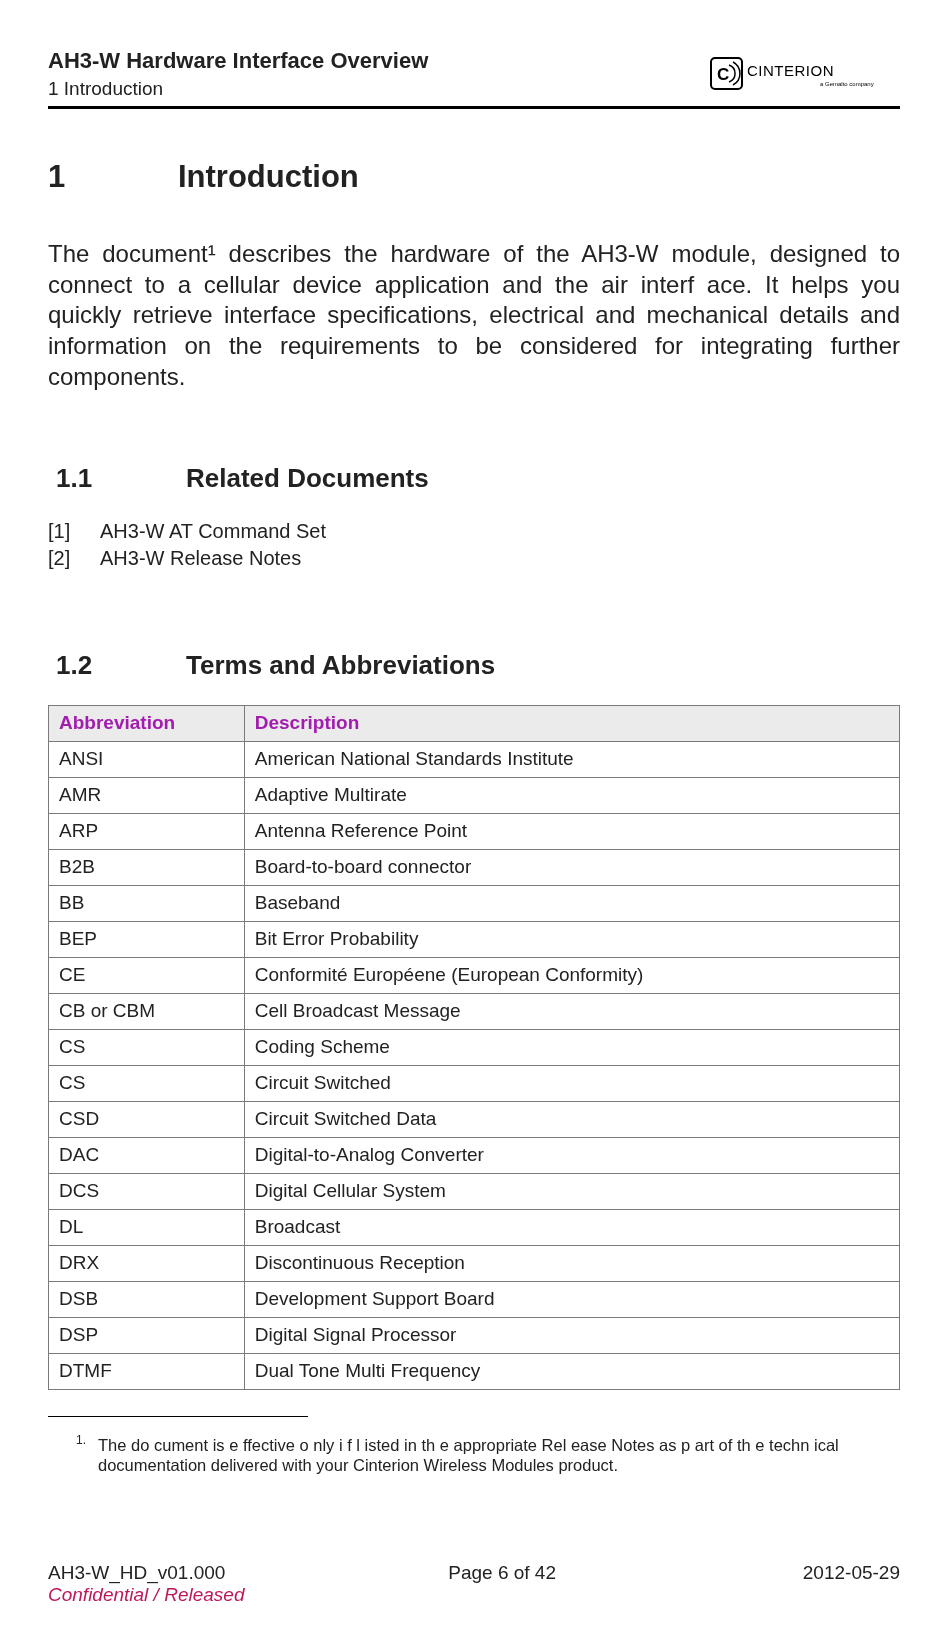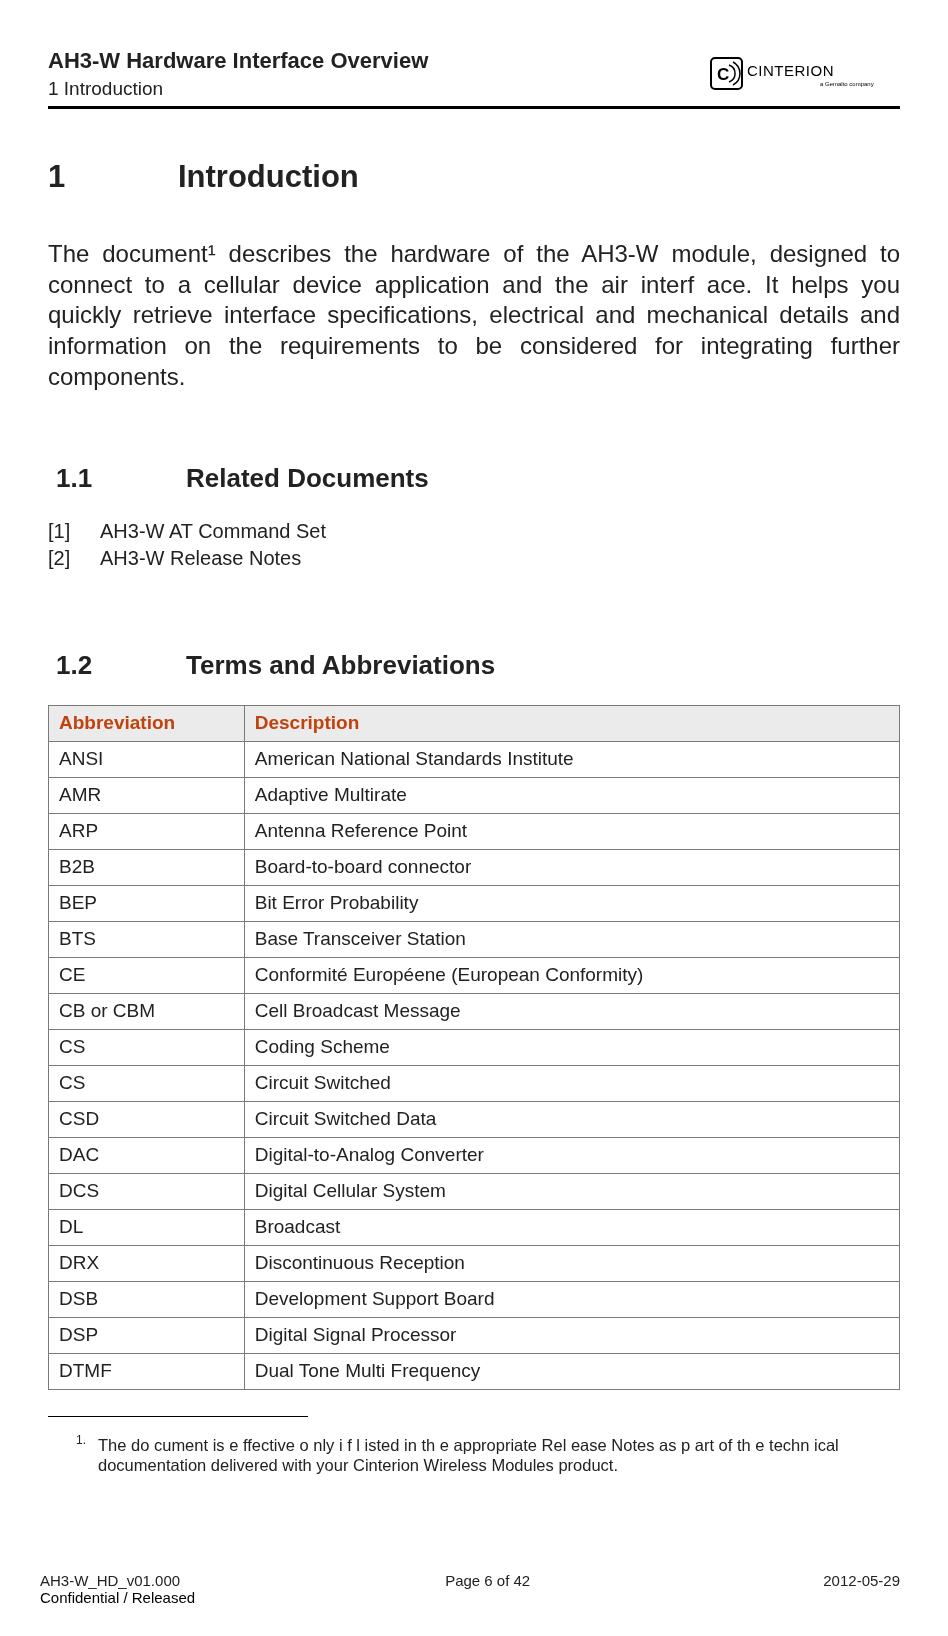--- a/index.html
+++ b/index.html
@@ -82,21 +82,21 @@
       background: #ededed;
       color: #fff;
       font-weight: bold;
     }
     table.abbrev thead th {
       background: #8f8f8f;
     }
     
     table.abbrev thead th {
       background: #ebebeb;
-      color: #c2410c;
+      color: #a21caf;
     }
     table.abbrev col.c1 { width: 23%; }
     .footnote-block {
       margin-top: 26px;
     }
     .footnote-rule {
       border: none;
       border-top: 1.5px solid #000;
       width: 260px;
       margin: 0 0 18px 0;
@@ -104,34 +104,34 @@
     .footnote {
       font-size: 16.5px;
       line-height: 1.25;
       display: flex;
       gap: 8px;
       padding-left: 28px;
     }
     .footnote .fnmark { font-size: 12px; transform: translateY(-2px); min-width: 14px; }
     .footer {
       position: absolute;
-      left: 40px;
+      left: 48px;
       right: 48px;
       bottom: 30px;
       padding-top: 6px;
       display: flex;
       justify-content: space-between;
-      font-size: 15px;
+      font-size: 19px;
       gap: 48px;
     }
     .footer .left { text-align: left; }
     .footer .center { flex: 1;}
     .footer .right { text-align: right; margin-left: 43px; }
     .page-number-wrap { text-align:center; }
-    .footer-line2 { color:#000000; }
+    .footer-line2 { color:#be185d;font-style:italic; }
   </style>
 </head>
 <body>
 
 <div class="page">
 
   <div class="header-row">
     <div class="header-left">
       <div class="doc-title">AH3-W Hardware Interface Overview</div>
       <div class="section-crumb">1 Introduction</div>
@@ -191,26 +191,26 @@
         </tr>
         <tr>
           <td>ARP</td>
           <td>Antenna Reference Point</td>
         </tr>
         <tr>
           <td>B2B</td>
           <td>Board-to-board connector</td>
         </tr>
         <tr>
+          <td>BB</td>
+          <td>Baseband</td>
+        </tr>
+        <tr>
           <td>BEP</td>
           <td>Bit Error Probability</td>
-        </tr>
-        <tr>
-          <td>BTS</td>
-          <td>Base Transceiver Station</td>
         </tr>
         <tr>
           <td>CE</td>
           <td>Conformité Européene (European Conformity)</td>
         </tr>
         <tr>
           <td>CB or CBM</td>
           <td>Cell Broadcast Message</td>
         </tr>
         <tr>

